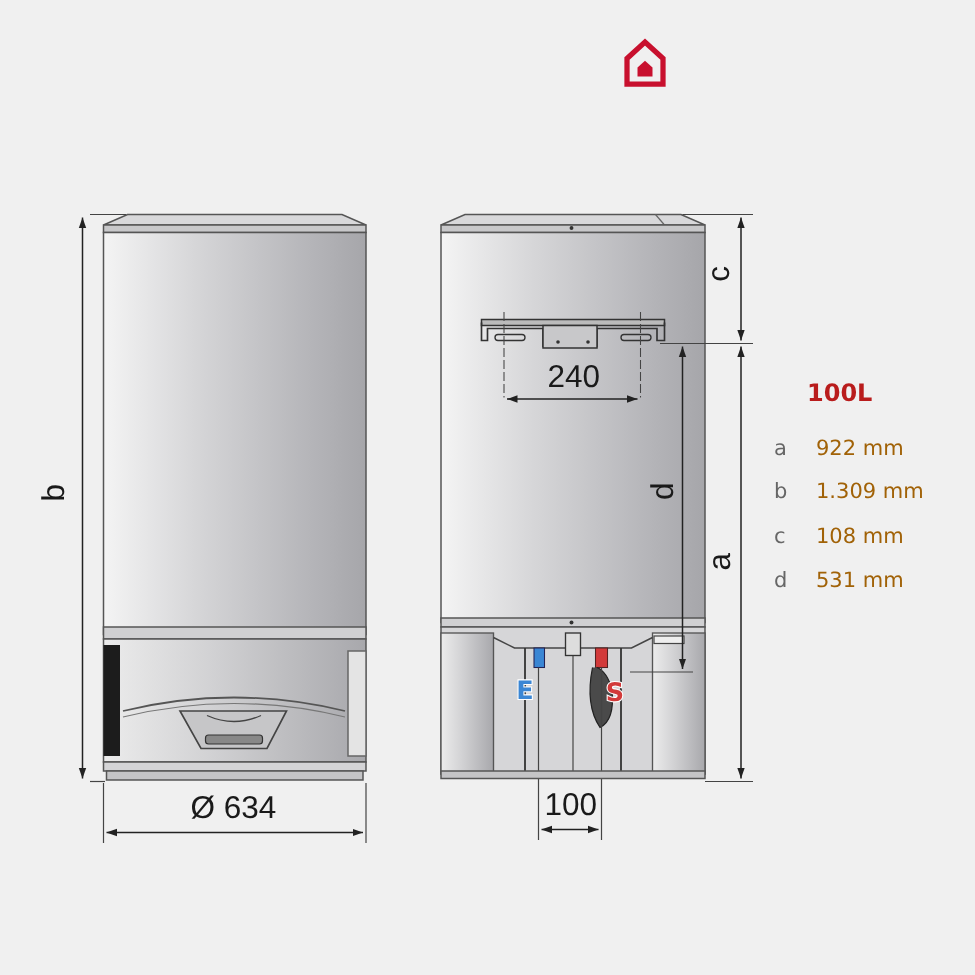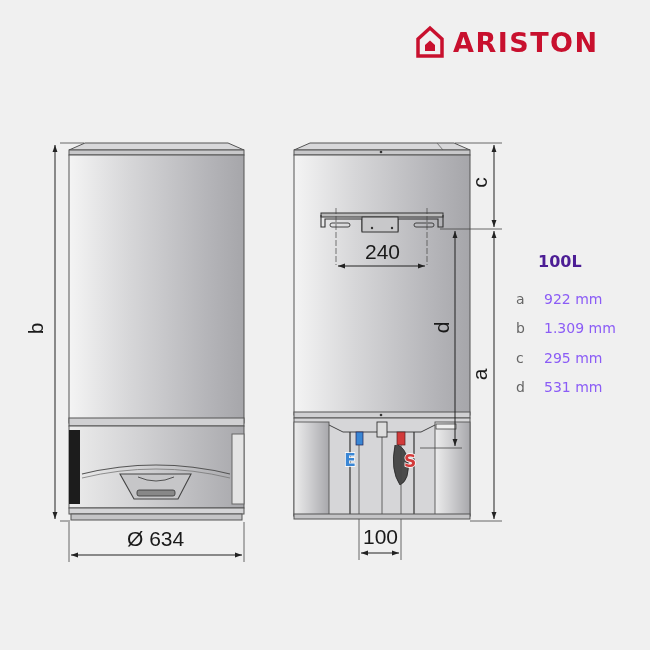--- a/index.html
+++ b/index.html
@@ -4,34 +4,33 @@
 <style>
   html, body { margin:0; padding:0; }
   body { width:650px; height:650px; background:#f0f0f0; position:relative; overflow:hidden; font-family:"Liberation Sans", sans-serif; }
   .abs { position:absolute; }
   .logo { left:415px; top:25px; height:34px; display:flex; align-items:center; gap:8px; }
   .logo-text { font-family:"DejaVu Sans", sans-serif; font-weight:bold; font-size:27px; color:#c8102e; letter-spacing:1.5px; }
   svg.drawing { position:absolute; left:0; top:0; }
   .dimlabel { position:absolute; font-family:"Liberation Sans", sans-serif; font-size:21px; color:#1a1a1a; line-height:1; }
   .rot { transform:rotate(-90deg); transform-origin:center; }
   .spec { position:absolute; left:510px; top:252px; width:130px; color:#333; }
-  .spec-title { font-family:"DejaVu Sans", sans-serif; font-weight:bold; font-size:16px; color:#4c1d95; margin-left:28px; margin-bottom:13px; }
+  .spec-title { font-family:"DejaVu Sans", sans-serif; font-weight:bold; font-size:16px; color:#b91c1c; margin-left:28px; margin-bottom:13px; }
   .spec-row { display:flex; font-family:"DejaVu Sans", sans-serif; font-size:14px; height:29.5px; align-items:center; }
   .spec-key { width:28px; color:#666; padding-left:6px; }
-  .spec-val { color:#8b5cf6; }
+  .spec-val { color:#a16207; }
 </style>
 </head>
 <body>
 
 <div class="abs logo">
   <svg width="30" height="34" viewBox="0 0 30 34">
     <path d="M3 14 L15 3 L27 14 L27 31 L3 31 Z" fill="none" stroke="#c8102e" stroke-width="3.5" stroke-linejoin="miter"></path>
     <path d="M10 20 L15 15.5 L20 20 L20 26 L10 26 Z" fill="#c8102e"></path>
   </svg>
-  <span class="logo-text">ARISTON</span>
 </div>
 
 <svg class="drawing" width="650" height="650" viewBox="0 0 650 650">
   <defs>
     <linearGradient id="cyl" x1="0" x2="1" y1="0" y2="0">
       <stop offset="0" stop-color="#f4f4f4"></stop>
       <stop offset="0.35" stop-color="#d6d6d8"></stop>
       <stop offset="0.8" stop-color="#b4b4b8"></stop>
       <stop offset="1" stop-color="#a6a6aa"></stop>
     </linearGradient>
@@ -156,19 +155,19 @@
   <div class="spec-row">
     <span class="spec-key">a</span>
     <span class="spec-val">922 mm</span>
   </div>
   <div class="spec-row">
     <span class="spec-key">b</span>
     <span class="spec-val">1.309 mm</span>
   </div>
   <div class="spec-row">
     <span class="spec-key">c</span>
-    <span class="spec-val">295 mm</span>
+    <span class="spec-val">108 mm</span>
   </div>
   <div class="spec-row">
     <span class="spec-key">d</span>
     <span class="spec-val">531 mm</span>
   </div>
 </div>
 
 </body></html>

